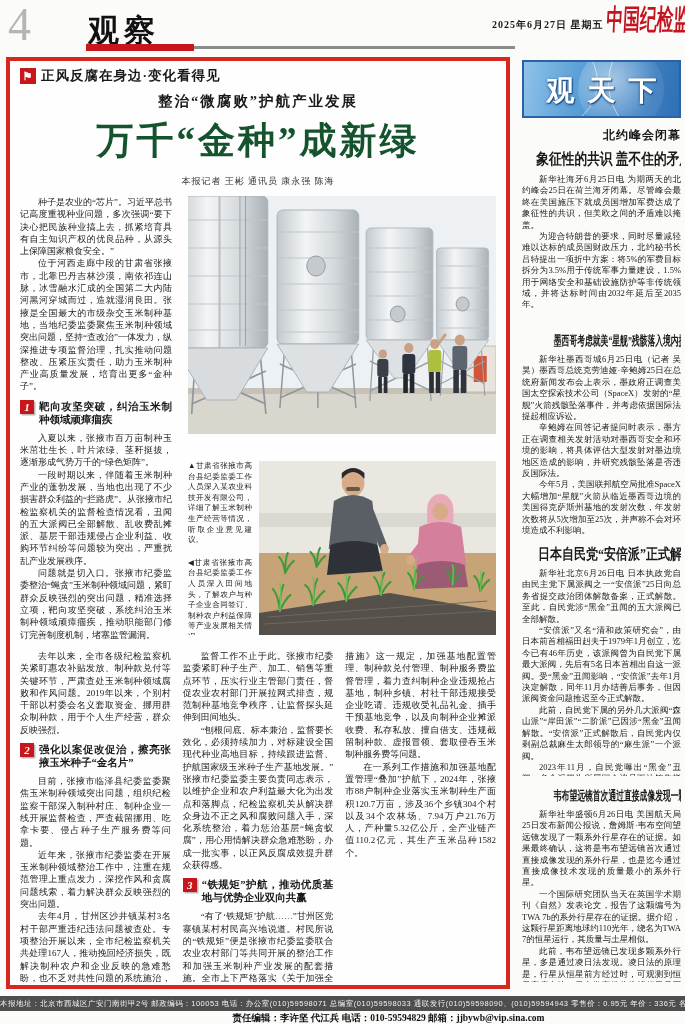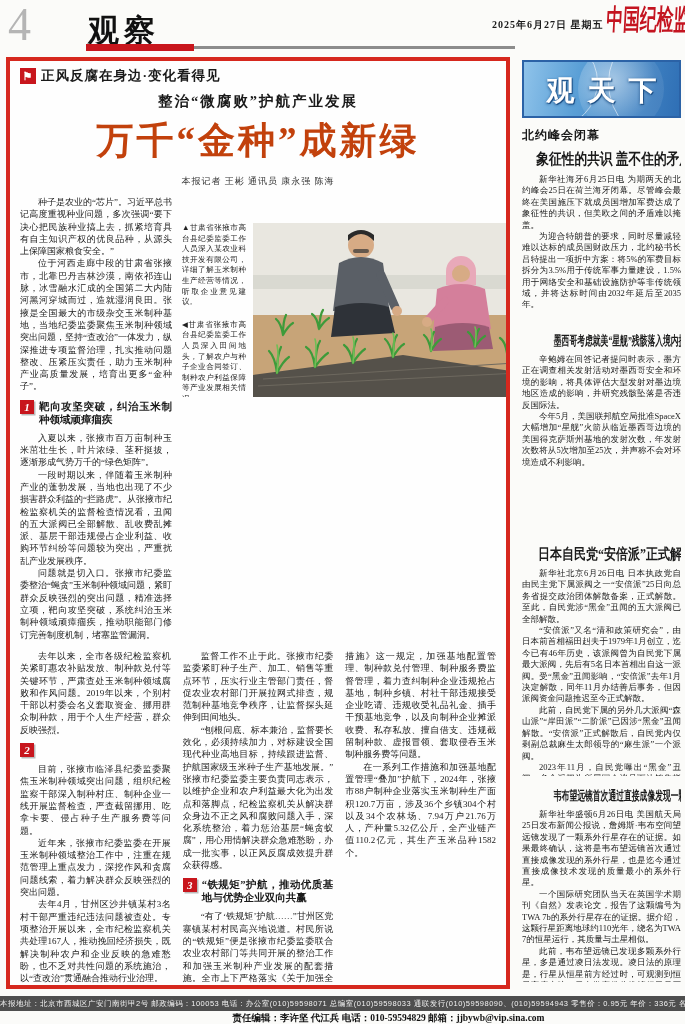--- a/index.html
+++ b/index.html
@@ -18,48 +18,48 @@
   .masthead{position:absolute;right:2px;top:4px;width:122px;text-align:right;
     color:#c41420;font-size:27px;font-weight:700;line-height:30px;white-space:nowrap;
     transform:scale(0.62,1.05) skewX(-5deg);transform-origin:right top;}
   
   .main-box{position:absolute;left:6px;top:57px;width:504px;height:932px;box-sizing:border-box;
     border:4px solid #d6281e;background:#fefefe;padding:6px 10px;overflow:hidden;}
   .kicker{display:flex;align-items:center;gap:5px;font-size:13.5px;font-weight:700;letter-spacing:1px;}
   .kicker-icon{width:16px;height:16px;background:#c8161d;color:#fff;font-size:11px;line-height:16px;
     text-align:center;flex:none;}
   .overline{text-align:center;font-size:14.5px;font-weight:700;letter-spacing:2px;margin-top:7px;}
-  .headline{text-align:center;font-size:37px;font-weight:900;letter-spacing:3px;margin-top:5px;color:#c2410c;}
+  .headline{text-align:center;font-size:37px;font-weight:900;letter-spacing:3px;margin-top:5px;color:#14532d;}
   .byline{text-align:center;font-size:9px;color:#333;margin-top:9px;letter-spacing:1px;}
-  .top-grid{display:flex;gap:10px;margin-top:8px;height:446px;}
+  .top-grid{display:flex;gap:16px;margin-top:8px;height:446px;}
   .col-a{width:152px;flex:none;overflow:hidden;font-size:9px;line-height:12.3px;text-align:justify;}
   .col-a p,.bottom-flow p{margin:0;text-indent:2em;}
   .subhead{display:flex;gap:5px;margin:7px 0 6px 0;align-items:flex-start;break-inside:avoid;}
   .subhead-num{flex:none;width:14px;height:14px;background:#c8161d;color:#fff;font-weight:700;font-style:italic;
     font-size:11px;line-height:14px;text-align:center;box-shadow:1.5px 1.5px 0 #bbb;}
   .subhead-text{font-size:10.5px;font-weight:700;line-height:13px;}
-  .photo-stack{flex:1;display:flex;flex-direction:row;min-width:0;}
+  .photo-stack{flex:1;display:flex;flex-direction:column;min-width:0;}
   .photo1{width:100%;height:238px;display:block;}
   .photo-row{display:flex;gap:7px;margin-top:27px;height:174px;}
   .captions{width:64px;flex:none;font-size:7.6px;line-height:10.6px;color:#222;text-align:justify;overflow:hidden;}
   .captions .cap{margin:0 0 12px 0;}
   .photo2{flex:1;height:174px;display:block;min-width:0;}
   .bottom-flow{margin-top:8px;height:356px;overflow:hidden;column-count:3;column-gap:12px;
     font-size:9px;line-height:12.3px;text-align:justify;column-fill:auto;}
   
   .sidebar{position:absolute;left:522px;top:60px;width:159px;height:932px;overflow:hidden;}
   .banner{position:relative;height:58px;border:2px solid #2b62a6;box-sizing:border-box;overflow:hidden;
     background:linear-gradient(100deg,#8fc3ea 0%,#5a9fd6 35%,#2f6fb5 100%);}
   .banner .circ{position:absolute;border:1px solid rgba(255,255,255,.55);border-radius:50%;}
   .banner .globe{position:absolute;left:54px;top:-16px;width:86px;height:86px;border-radius:50%;
     background:radial-gradient(circle at 40% 40%,rgba(255,255,255,.5),rgba(255,255,255,.08) 60%);}
   .banner-text{position:absolute;left:0;top:10px;width:100%;text-align:center;color:#fff;
     font-size:28px;font-weight:900;letter-spacing:13px;text-indent:13px;
     text-shadow:0 1px 3px #1c4f86,1px 1px 0 #1c4f86;}
-  .sb-kicker{text-align:left;font-size:12px;font-weight:700;margin-top:9px;letter-spacing:1px;}
+  .sb-kicker{text-align:right;font-size:12px;font-weight:700;margin-top:9px;letter-spacing:1px;}
   .sb-head-lg{text-align:center;font-size:15.5px;font-weight:900;margin-top:5px;white-space:nowrap;
     transform:scaleX(0.82);transform-origin:center;}
   .sb-head-sm{text-align:center;font-size:13px;font-weight:900;margin:11px 0 4px 0;white-space:nowrap;
     transform:scaleX(0.60);transform-origin:center;}
   .sb-head-md{text-align:center;font-size:15px;font-weight:900;margin:11px 0 4px 0;white-space:nowrap;
     transform:scaleX(0.80);transform-origin:center;}
   .sb-body{font-size:8.5px;line-height:11.4px;text-align:justify;overflow:hidden;margin-top:4px;}
   .sb-body p{margin:0;text-indent:2em;}
   .sb-body-1{height:147px;}
   .sb-body-2{height:180px;}
@@ -269,20 +269,21 @@
           </g>
         </svg>
       </div>
     </div>
   </div>
 
   <div class="bottom-flow">
       <p>去年以来，全市各级纪检监察机关紧盯惠农补贴发放、制种款兑付等关键环节，严肃查处玉米制种领域腐败和作风问题。2019年以来，个别村干部以村委会名义套取资金、挪用群众制种款，用于个人生产经营，群众反映强烈。</p>
       <div class="subhead">
         <span class="subhead-num">2</span>
+        <span class="subhead-text">强化以案促改促治，擦亮张掖玉米种子“金名片”</span>
       </div>
       <p>目前，张掖市临泽县纪委监委聚焦玉米制种领域突出问题，组织纪检监察干部深入制种村庄、制种企业一线开展监督检查，严查截留挪用、吃拿卡要、侵占种子生产服务费等问题。</p>
       <p>近年来，张掖市纪委监委在开展玉米制种领域整治工作中，注重在规范管理上重点发力，深挖作风和贪腐问题线索，着力解决群众反映强烈的突出问题。</p>
       <p>去年4月，甘州区沙井镇某村3名村干部严重违纪违法问题被查处。专项整治开展以来，全市纪检监察机关共处理167人，推动挽回经济损失，既解决制种农户和企业反映的急难愁盼，也不乏对共性问题的系统施治，以“查改治”贯通融合推动行业治理。</p>
       <p>监督工作不止于此。张掖市纪委监委紧盯种子生产、加工、销售等重点环节，压实行业主管部门责任，督促农业农村部门开展拉网式排查，规范制种基地竞争秩序，让监督探头延伸到田间地头。</p>
       <p>“刨根问底、标本兼治，监督要长效化，必须持续加力，对标建设全国现代种业高地目标，持续跟进监督、护航国家级玉米种子生产基地发展。”张掖市纪委监委主要负责同志表示，以维护企业和农户利益最大化为出发点和落脚点，纪检监察机关从解决群众身边不正之风和腐败问题入手，深化系统整治，着力惩治基层“蝇贪蚁腐”，用心用情解决群众急难愁盼，办成一批实事，以正风反腐成效提升群众获得感。</p>
       <div class="subhead">
         <span class="subhead-num">3</span>
         <span class="subhead-text">“铁规矩”护航，推动优质基地与优势企业双向共赢</span>
       </div>
@@ -304,20 +305,21 @@
     <div class="sb-head-lg">象征性的共识 盖不住的矛盾</div>
     <div class="sb-body sb-body-1">
         <p>新华社海牙6月25日电 为期两天的北约峰会25日在荷兰海牙闭幕。尽管峰会最终在美国施压下就成员国增加军费达成了象征性的共识，但美欧之间的矛盾难以掩盖。</p>
         <p>为迎合特朗普的要求，同时尽量减轻难以达标的成员国财政压力，北约秘书长吕特提出一项折中方案：将5%的军费目标拆分为3.5%用于传统军事力量建设，1.5%用于网络安全和基础设施防护等非传统领域，并将达标时间由2032年延后至2035年。</p>
       </div>
   </div>
 
   <div>
     <div class="sb-head-sm">墨西哥考虑就美“星舰”残骸落入境内提起诉讼</div>
     <div class="sb-body sb-body-2">
+        <p>新华社墨西哥城6月25日电（记者 吴昊）墨西哥总统克劳迪娅·辛鲍姆25日在总统府新闻发布会上表示，墨政府正调查美国太空探索技术公司（SpaceX）发射的“星舰”火箭残骸坠落事件，并考虑依据国际法提起相应诉讼。</p>
         <p>辛鲍姆在回答记者提问时表示，墨方正在调查相关发射活动对墨西哥安全和环境的影响，将具体评估大型发射对墨边境地区造成的影响，并研究残骸坠落是否违反国际法。</p>
         <p>今年5月，美国联邦航空局批准SpaceX大幅增加“星舰”火箭从临近墨西哥边境的美国得克萨斯州基地的发射次数，年发射次数将从5次增加至25次，并声称不会对环境造成不利影响。</p>
       </div>
   </div>
 
   <div>
     <div class="sb-head-md">日本自民党“安倍派”正式解散</div>
     <div class="sb-body sb-body-3">
         <p>新华社北京6月26日电 日本执政党自由民主党下属派阀之一“安倍派”25日向总务省提交政治团体解散备案，正式解散。至此，自民党涉“黑金”丑闻的五大派阀已全部解散。</p>
         <p>“安倍派”又名“清和政策研究会”，由日本前首相福田赳夫于1979年1月创立，迄今已有46年历史，该派阀曾为自民党下属最大派阀，先后有5名日本首相出自这一派阀。受“黑金”丑闻影响，“安倍派”去年1月决定解散，同年11月办结善后事务，但因派阀资金问题推迟至今正式解散。</p>

